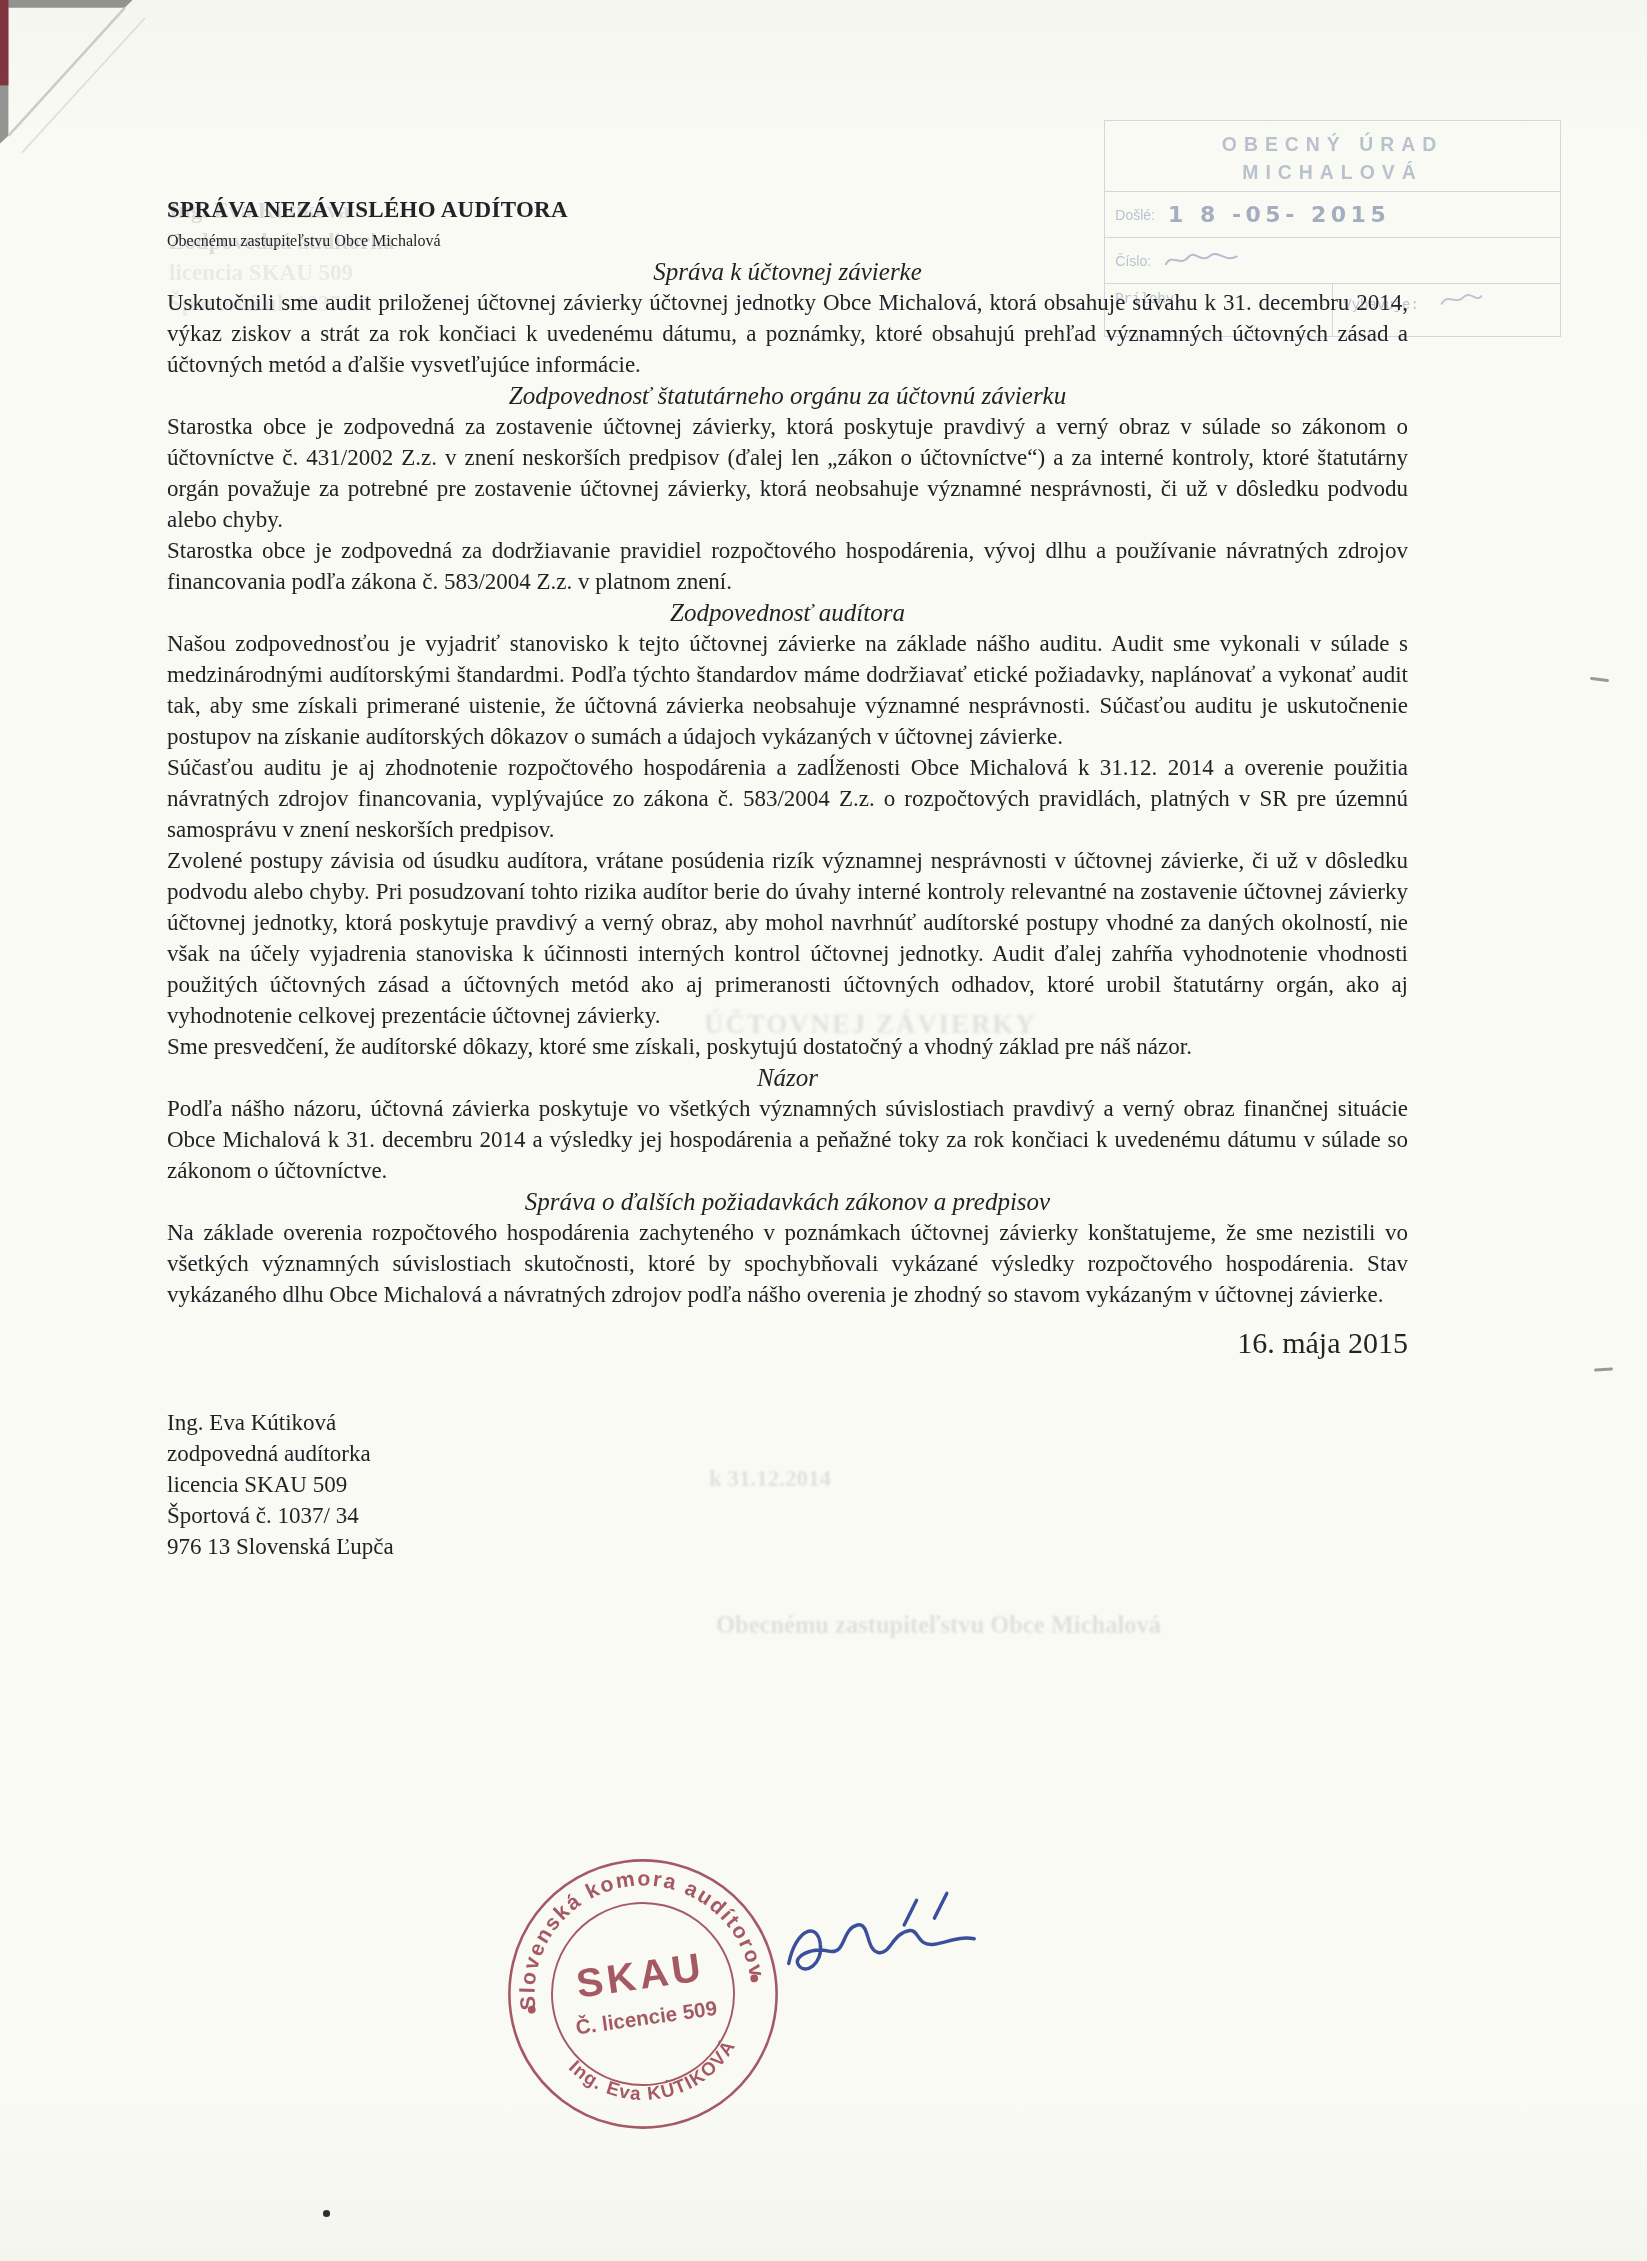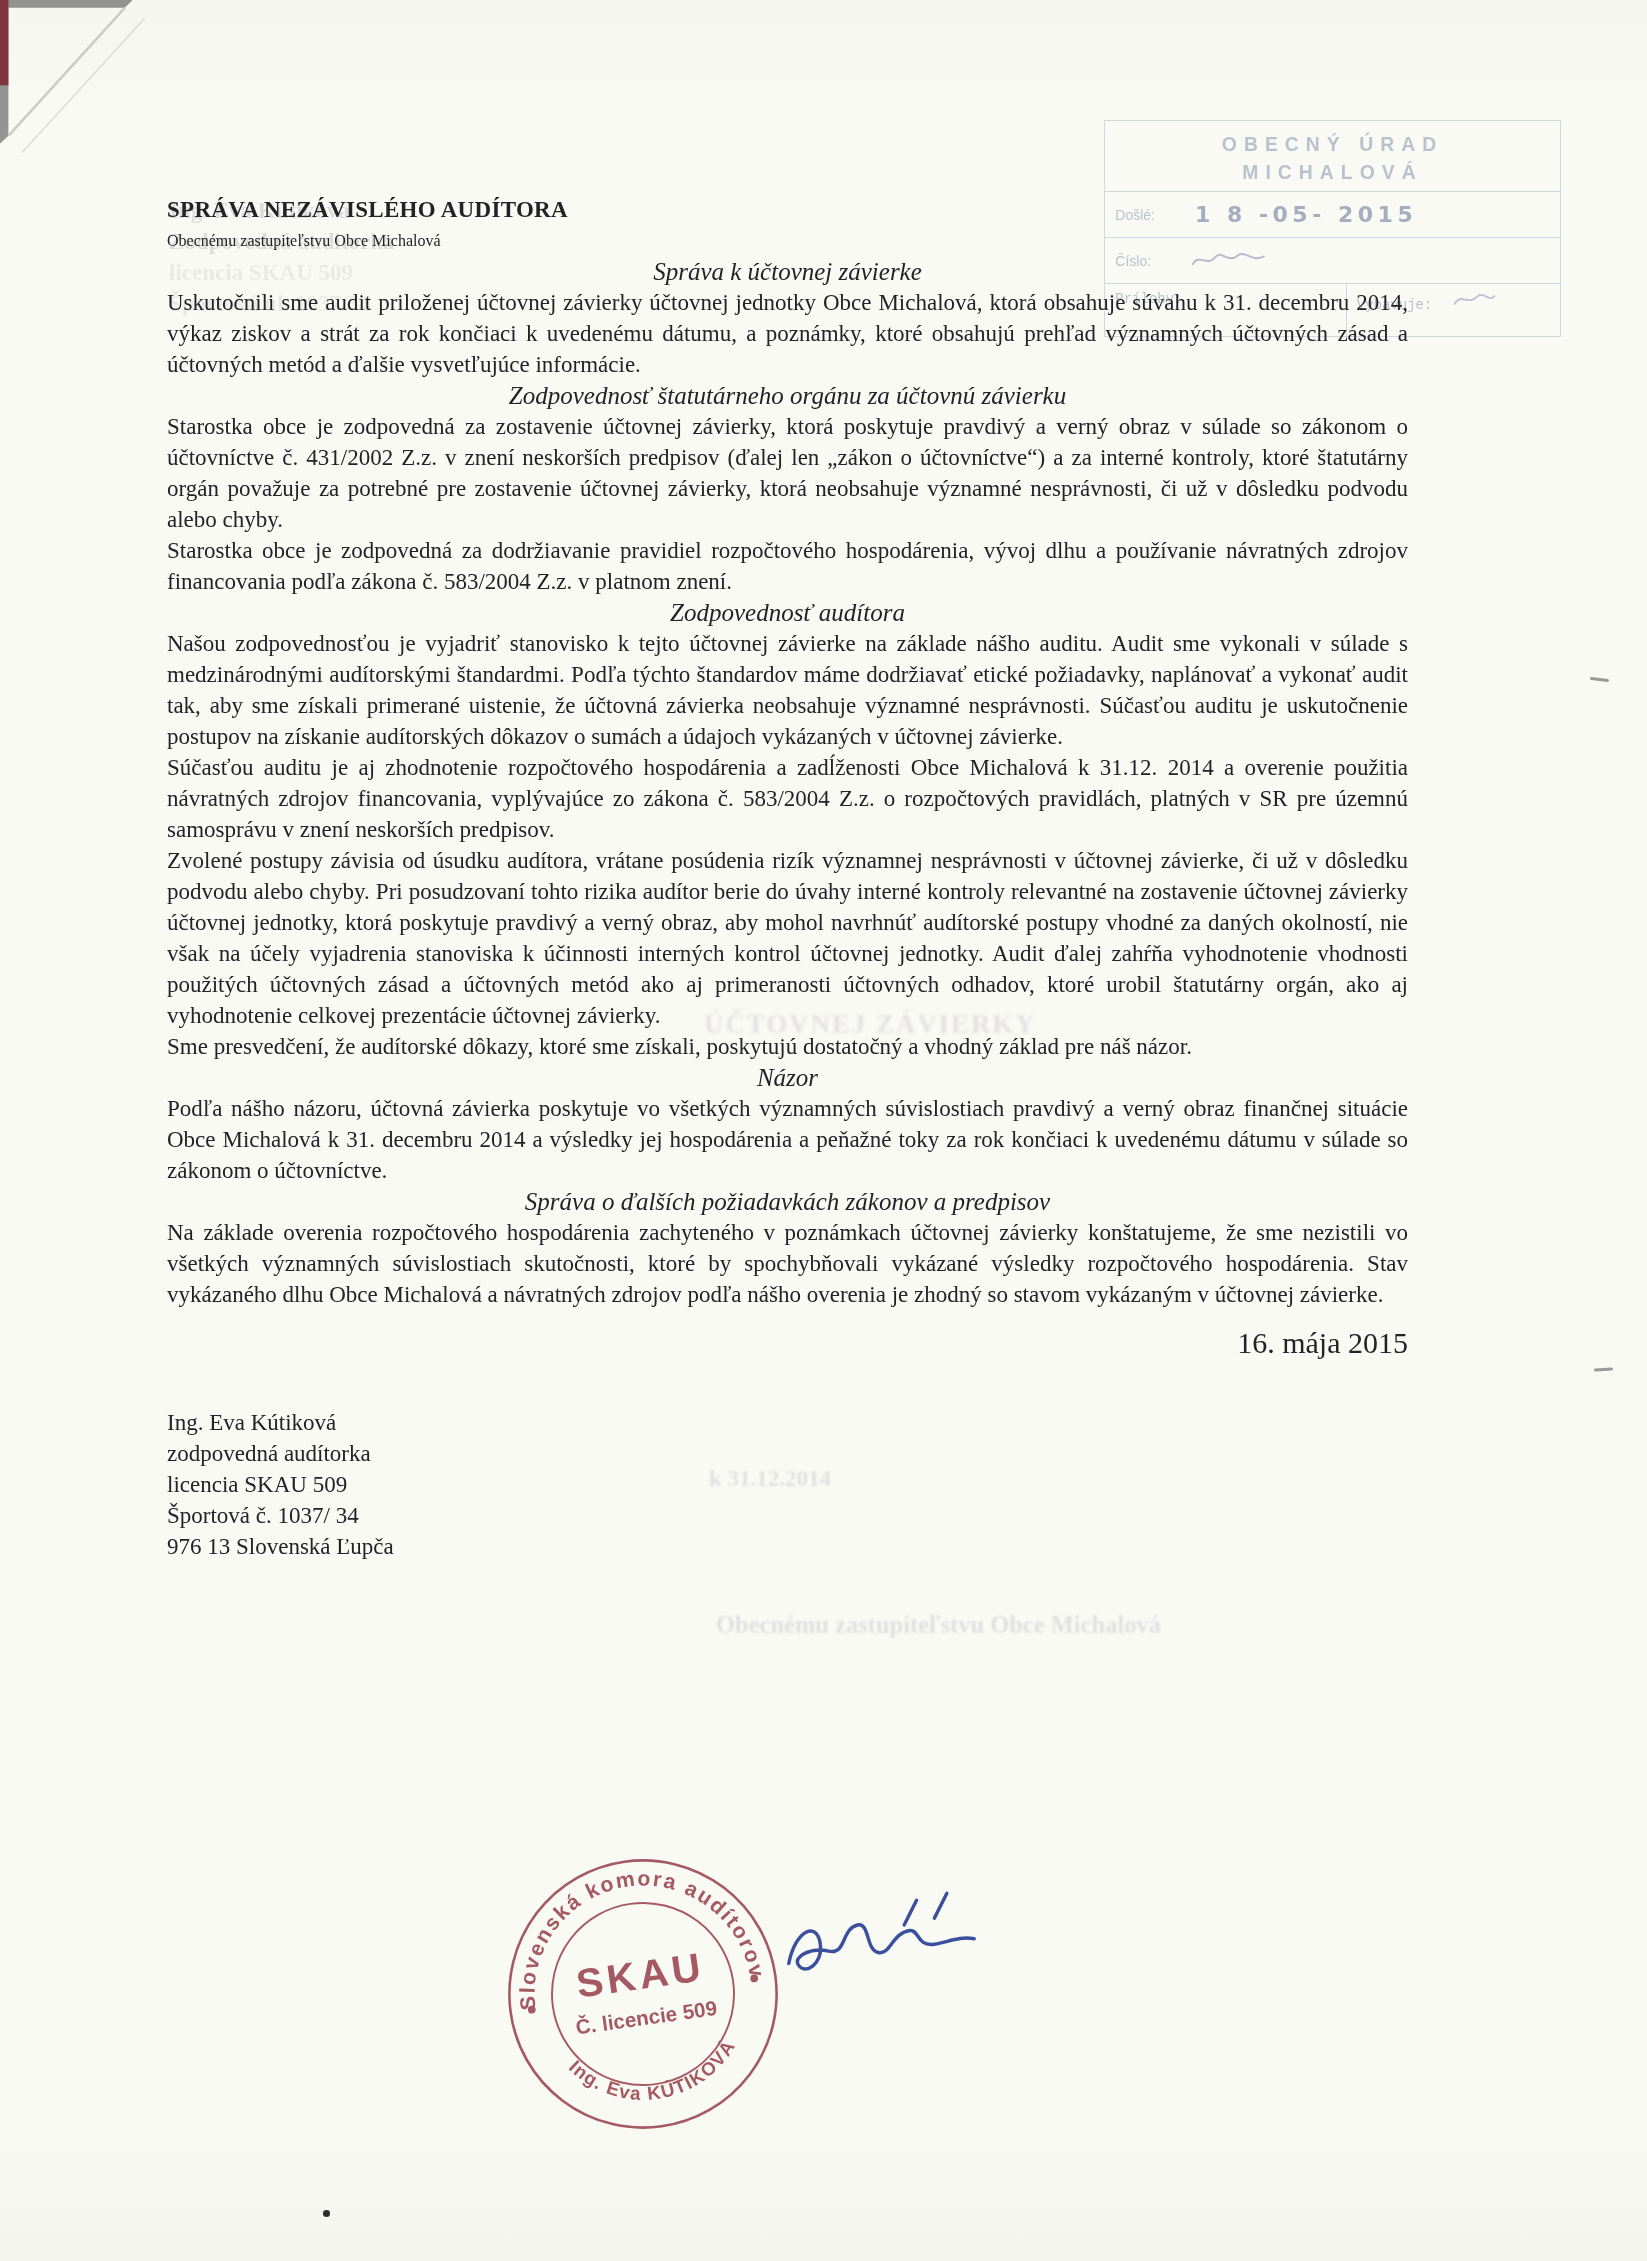--- a/index.html
+++ b/index.html
@@ -36,21 +36,21 @@
   .ghost-addressee { left:716px; top:1611px; font-size:24.5px; font-weight:700;
                      color:#4a4660; opacity:.15; filter:blur(1px); }
 
   
   .received { position:absolute; left:1104px; top:120px; width:455px;
               font-family:"Liberation Sans", sans-serif;
               color:rgba(104,124,156,.45); border:1.3px solid rgba(116,136,168,.30); }
   .received .org { text-align:center; padding:9px 0 5.2px; }
   .received .org div { font-size:19.4px; font-weight:700; letter-spacing:7px; line-height:28px; }
   .received .row { border-top:1.3px solid rgba(116,136,168,.30); display:flex; align-items:center;
-                   min-height:45px; padding:0 10.3px; font-size:14px;gap:27px; }
+                   min-height:45px; padding:0 10.3px; font-size:14px; }
   .received .date-val { font-size:22px; font-weight:700; letter-spacing:4.5px; margin-left:13px;
                         color:rgba(92,112,148,.55); font-family:"DejaVu Sans", sans-serif; }
   .received .split { padding:0; align-items:stretch;font-family:Liberation Mono, monospace; }
   .received .cell { flex:1; padding:6.5px 10.3px; min-height:39px; }
   .received .cell + .cell { border-left:1.3px solid rgba(116,136,168,.30); }
   .received svg { margin-left:11.6px; }
 
   
   .stamp { position:absolute; left:501px; top:1852px; mix-blend-mode:multiply; opacity:.88; }
   .signature { position:absolute; left:775px; top:1881px; mix-blend-mode:multiply; }

